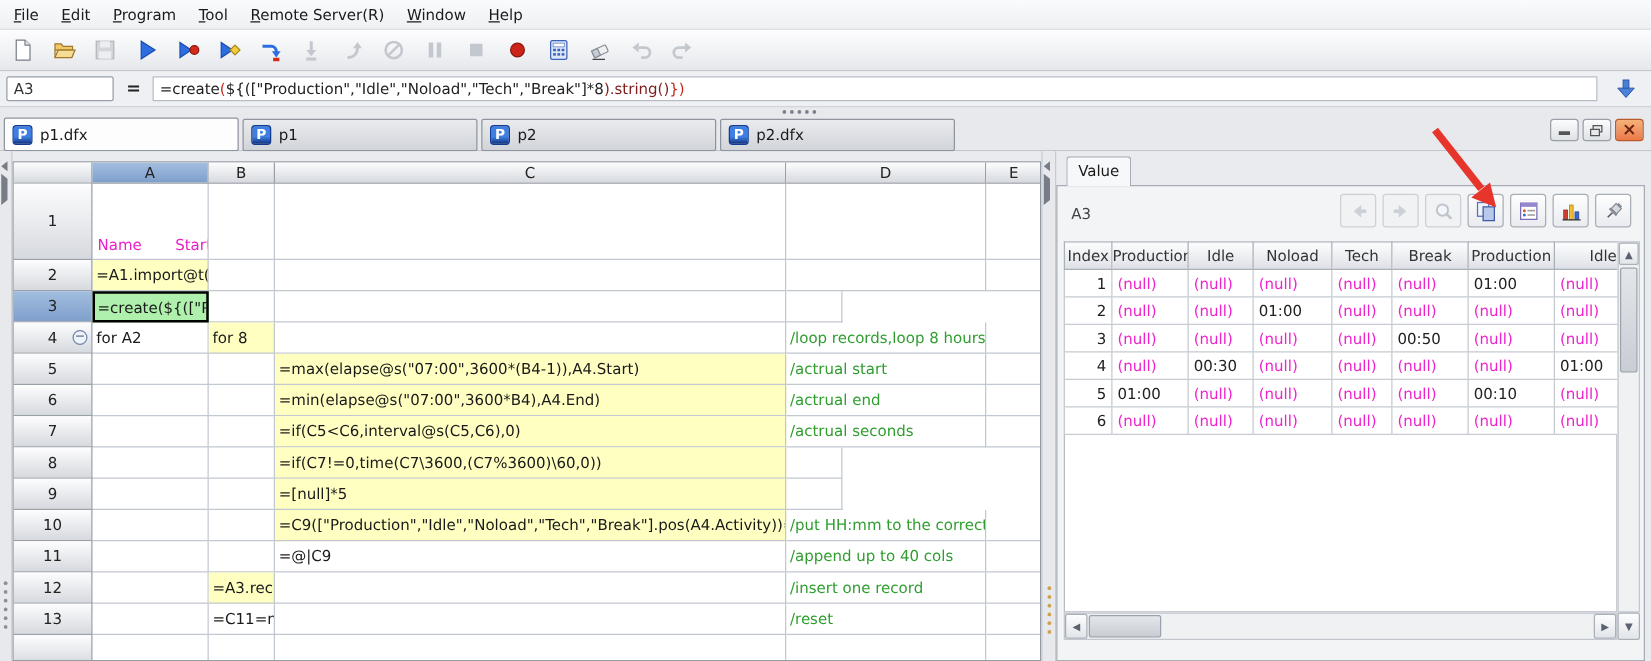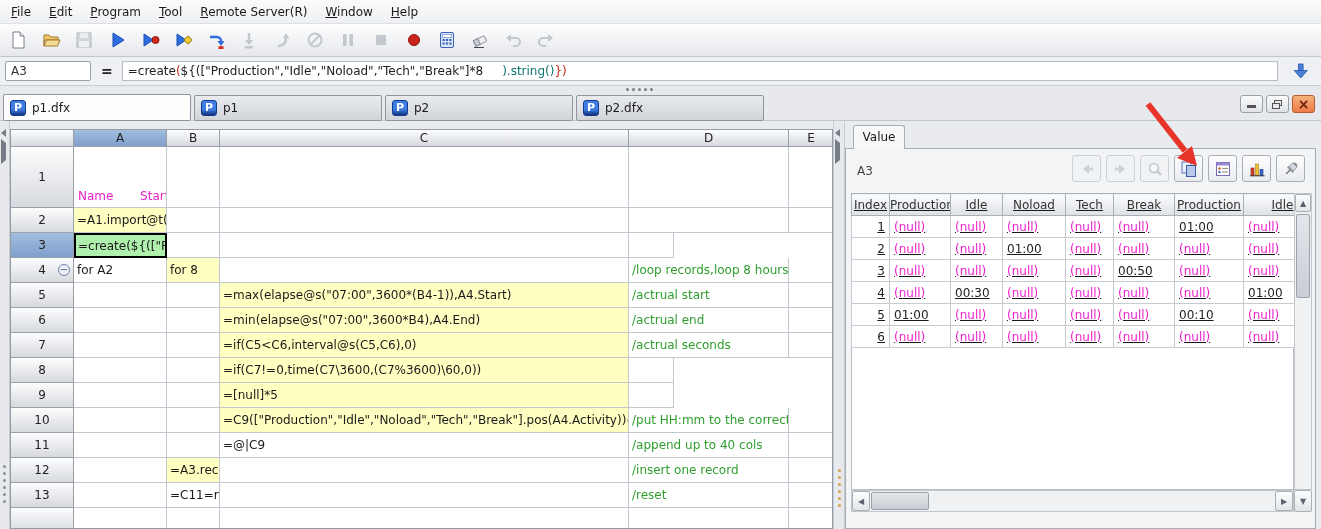--- a/index.html
+++ b/index.html
@@ -90,21 +90,21 @@
     text-align:center; line-height:23px; }
   .vcontent { position:absolute; top:27px; left:0; right:5px; bottom:0; background:#f3f4f6;
     border:1px solid #a8adb5; }
   .vref { position:absolute; left:11px; top:15px; color:#444; }
   .vtools { position:absolute; top:6px; right:10px; display:flex; gap:5px; }
   .vbtn { width:29px; height:27px; border:1px solid #a8aeb6; border-radius:3px;
     background:linear-gradient(#fefefe,#e9ebef); display:flex; align-items:center; justify-content:center; }
   .vbtn.disabled { border-color:#ccd0d6; background:#f1f2f4; }
   .vwhite { position:absolute; left:5px; top:44px; width:443px; height:297px; background:#fff;
     border:1px solid #b8bdc4; }
-  .table-clip { position:absolute; left:5px; top:44px; width:443px; height:156px; overflow:hidden;text-decoration:underline; }
+  .table-clip { position:absolute; left:5px; top:44px; width:443px; height:156px; overflow:hidden; }
   .vtable { border-collapse:collapse; table-layout:fixed; width:470px; background:#fff; font-size:12px; }
   .vtable th { height:22px; background:linear-gradient(#fcfdfe,#dde0e5); border:1px solid #aab0b8;
     font-weight:normal; color:#333; overflow:hidden; white-space:nowrap; }
   .vtable td { height:22px; border:1px solid #c6cbd1; padding:0 4px; overflow:hidden; white-space:nowrap; color:#222; }
   .vtable th:nth-child(1){width:38px} .vtable th:nth-child(2){width:61px} .vtable th:nth-child(3){width:52px}
   .vtable th:nth-child(4){width:63px} .vtable th:nth-child(5){width:48px} .vtable th:nth-child(6){width:61px}
   .vtable th:nth-child(7){width:69px} .vtable th:nth-child(8){width:78px}
   .vtable td.idx { text-align:right; }
   .vtable td.nullv { color:#ee22cc; text-align:left; }
   .vtable td.timev { text-align:left; }
@@ -244,21 +244,21 @@
         <svg width="20" height="20">
           <path d="M12 8 h-5 a4 4 0 0 0 0 8 h3" fill="none" stroke="#c3c8cf" stroke-width="2.2"></path>
           <polygon points="12,4 12,12 17,8" fill="#c3c8cf"></polygon>
         </svg>
       </span>
   </div>
 
   <div class="formulabar">
     <div class="refbox">A3</div>
     <span class="eq">=</span>
-    <div class="fbox"><span style="color: rgb(34, 34, 34);">=create</span><span style="color: rgb(196, 43, 28);">(</span><span style="color: rgb(34, 34, 34);">${(</span><span style="color: rgb(34, 34, 34);">["Production","Idle","Noload","Tech","Break"]*8</span><span style="color: #0f766e; margin-left: 19px;">).string()</span><span style="color: rgb(196, 43, 28);">})</span></div>
+    <div class="fbox"><span style="color: rgb(34, 34, 34);">=create</span><span style="color: rgb(196, 43, 28);">(</span><span style="color: rgb(34, 34, 34);">${(</span><span style="color: rgb(34, 34, 34);">["Production","Idle","Noload","Tech","Break"]*8</span><span style="color: #7f1d1d;">).string()</span><span style="color: rgb(196, 43, 28);">})</span></div>
     <span class="fdown">
         <svg width="22" height="20">
           <rect x="9.5" y="3" width="4.6" height="7" fill="#4a80d8" stroke="#2a56a8" stroke-width="0.8"></rect>
           <polygon points="5.2,9.5 18.4,9.5 11.8,17" fill="#4a80d8" stroke="#2a56a8" stroke-width="0.8"></polygon>
         </svg>
       </span>
   </div>
 
   <div class="tabbar">
     <span class="hdots">

